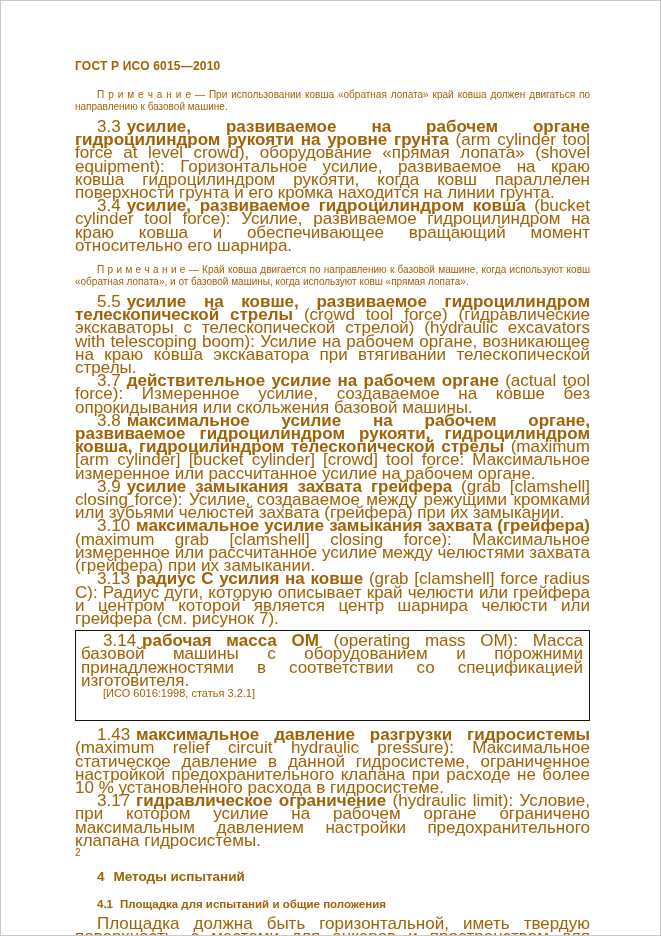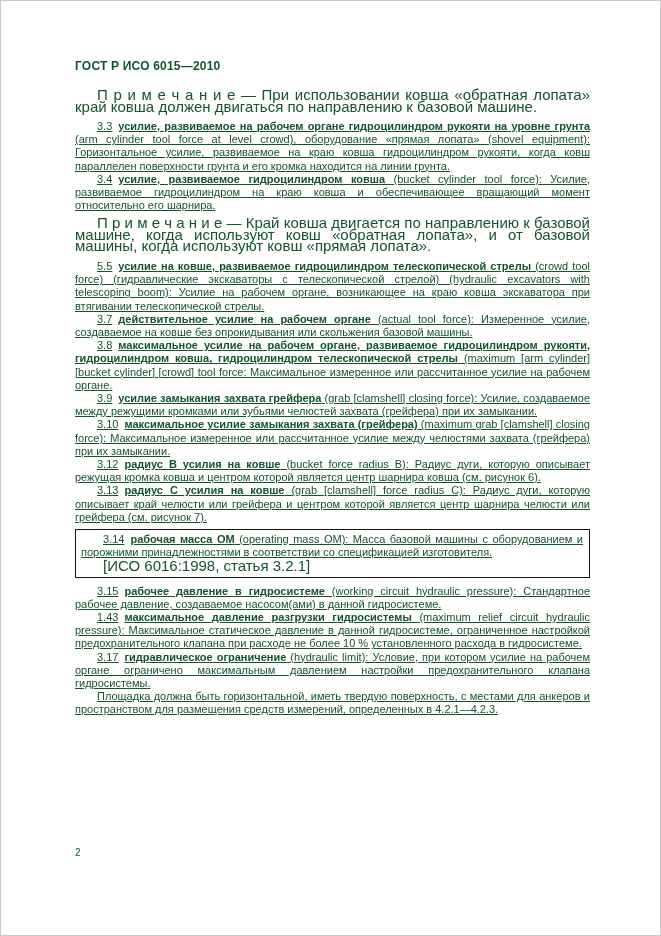--- a/index.html
+++ b/index.html
@@ -5,52 +5,51 @@
   html, body { margin: 0; padding: 0; background: #ffffff; }
   .page {
     position: relative;
     width: 661px;
     height: 936px;
     box-sizing: border-box;
     background: #fff;
     border: 1px solid #c9c9c9;
     padding: 58px 70px 0 74px;
     font-family: "Liberation Sans", sans-serif;
-    color: #14532d;
+    color: #a16207;
     overflow: hidden;
   }
   .doc-header {
     font-size: 12px;
     font-weight: bold;
     letter-spacing: 0.2px;
     margin: 0 0 16px 0;
   }
   p.def, p.para {
-    font-size: 11px;
+    font-size: 17px;
     line-height: 13.2px;
     text-align: justify;
     text-indent: 22px;
     margin: 0;
-    text-decoration: underline;
   }
   p.def .num { margin-right: 6px; }
   p.note {
-    font-size: 15px;
+    font-size: 10px;
     line-height: 11.5px;
     text-align: justify;
     text-indent: 22px;
-    margin: 5px 0 8px 0;
+    margin: 12px 0 8px 0;
   }
   .def-box {
     border: 1px solid #141414;
     margin: 5px 0 7px 0;
-    padding: 3px 6px 4px 5px;
+    padding: 3px 6px 20px 5px;
   }
   .def-box p.citation {
-    font-size: 15px;
+    font-size: 11px;
     line-height: 13.2px;
     margin: 0;
     padding-left: 22px;
   }
   .section-heading {
     font-size: 13.5px;
     font-weight: bold;
     margin: 22px 0 14px 0;
     padding-left: 22px;
   }
@@ -89,36 +88,36 @@
 
   <p class="def"><span class="num">3.7</span><b>действительное усилие на рабочем органе</b><span> (actual tool force): Измеренное усилие, создаваемое на ковше без опрокидывания или скольжения базовой машины.</span></p>
 
   <p class="def"><span class="num">3.8</span><b>максимальное усилие на рабочем органе, развиваемое гидроцилиндром рукояти, гидроцилиндром ковша, гидроцилиндром телескопической стрелы</b><span> (maximum [arm cylinder] [bucket cylinder] [crowd] tool force: Максимальное измеренное или рассчитанное усилие на рабочем органе.</span></p>
 
   <p class="def"><span class="num">3.9</span><b>усилие замыкания захвата грейфера</b><span> (grab [clamshell] closing force): Усилие, создаваемое между режущими кромками или зубьями челюстей захвата (грейфера) при их замыкании.</span></p>
 
   <p class="def"><span class="num">3.10</span><b>максимальное усилие замыкания захвата (грейфера)</b><span> (maximum grab [clamshell] closing force): Максимальное измеренное или рассчитанное усилие между челюстями захвата (грейфера) при их замыкании.</span></p>
 
 
-  <p class="def"><span class="num">3.12</span><b>радиус В усилия на ковше</b><span> (bucket force radius В): Радиус дуги, которую описывает режущая кромка ковша и центром которой является центр шарнира ковша (см. рисунок 6).</span></p>
 
   <p class="def"><span class="num">3.13</span><b>радиус С усилия на ковше</b><span> (grab [clamshell] force radius С): Радиус дуги, которую описывает край челюсти или грейфера и центром которой является центр шарнира челюсти или грейфера (см. рисунок 7).</span></p>
 
   <div class="def-box">
     <p class="def"><span class="num">3.14</span><b>рабочая масса ОМ</b><span> (operating mass ОМ): Масса базовой машины с оборудованием и порожними принадлежностями в соответствии со спецификацией изготовителя.</span></p>
     <p class="citation">[ИСО 6016:1998, статья 3.2.1]</p>
   </div>
 
-  <p class="def"><span class="num">3.15</span><b>рабочее давление в гидросистеме</b><span> (working circuit hydraulic pressure): Стандартное рабочее давление, создаваемое насосом(ами) в данной гидросистеме.</span></p>
 
   <p class="def"><span class="num">1.43</span><b>максимальное давление разгрузки гидросистемы</b><span> (maximum relief circuit hydraulic pressure): Максимальное статическое давление в данной гидросистеме, ограниченное настройкой предохранительного клапана при расходе не более 10 % установленного расхода в гидросистеме.</span></p>
 
   <p class="def"><span class="num">3.17</span><b>гидравлическое ограничение</b><span> (hydraulic limit): Условие, при котором усилие на рабочем органе ограничено максимальным давлением настройки предохранительного клапана гидросистемы.</span></p>
 
 
 
+  <div class="section-heading"><span class="num">4</span><span>Методы испытаний</span></div>
 
+  <div class="sub-heading"><span class="num">4.1</span><span>Площадка для испытаний и общие положения</span></div>
 
   <p class="para">Площадка должна быть горизонтальной, иметь твердую поверхность, с местами для анкеров и пространством для размещения средств измерений, определенных в 4.2.1—4.2.3.</p>
 
   <div class="page-number">2</div>
 
 </div>
 
 </body></html>

